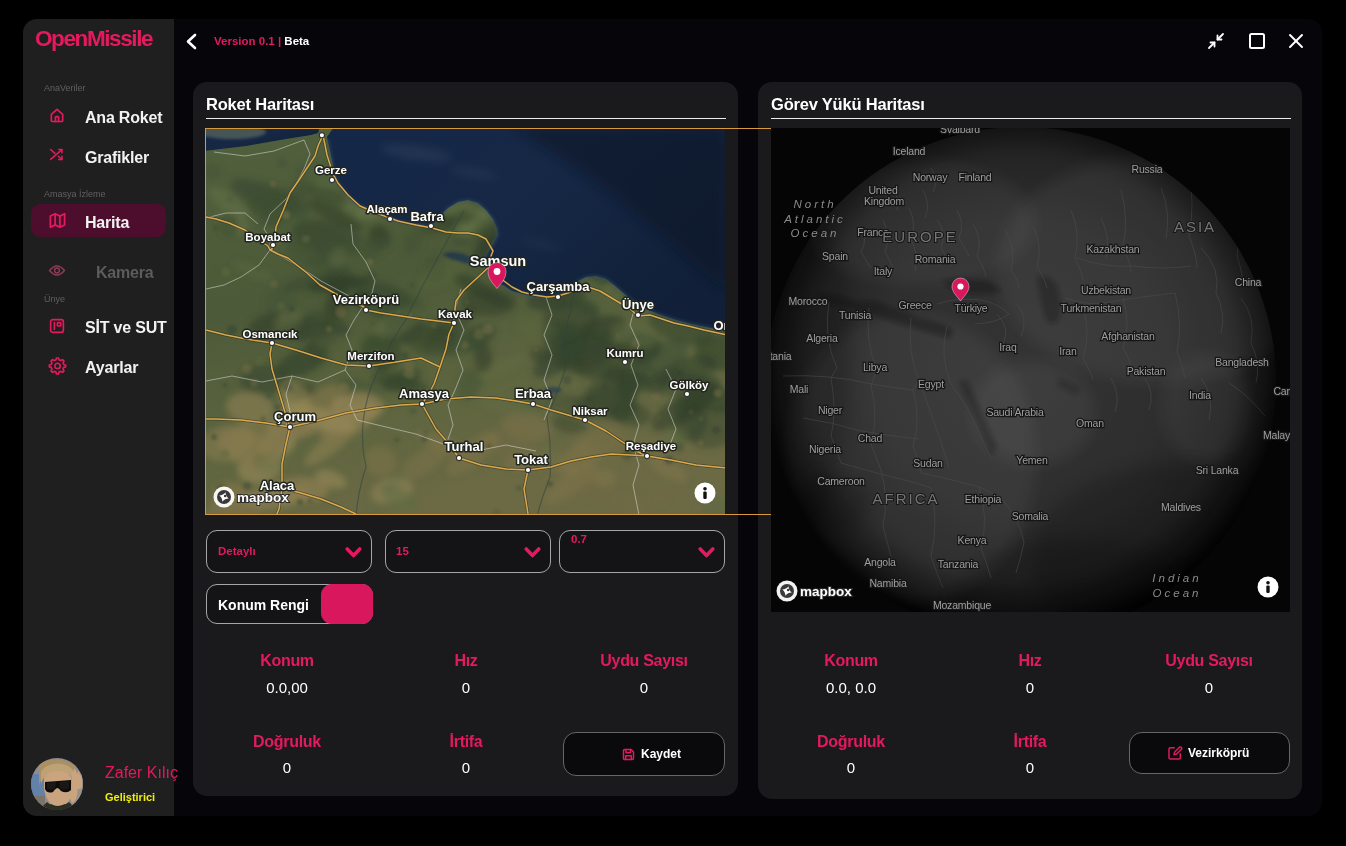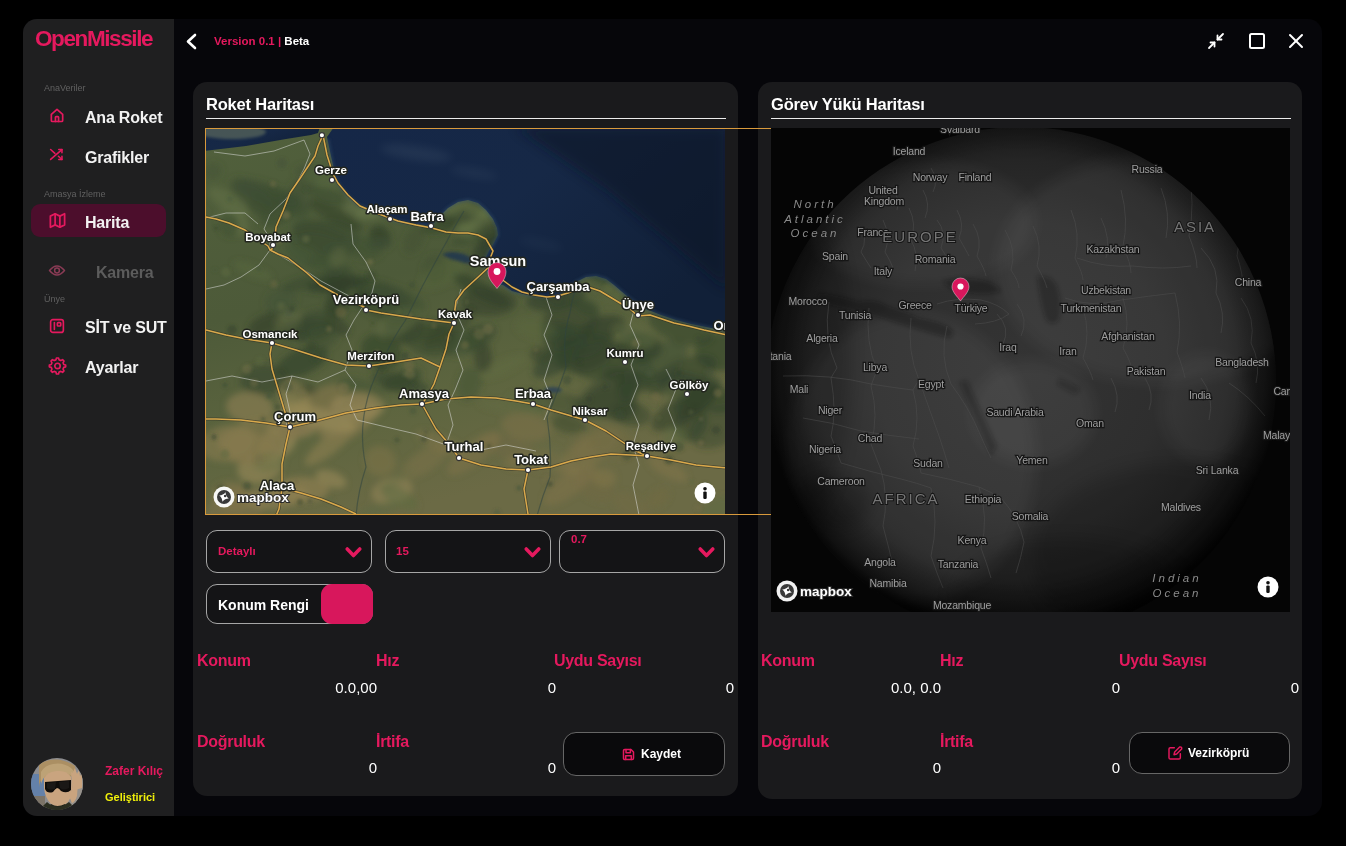--- a/index.html
+++ b/index.html
@@ -2,37 +2,37 @@
 <html><head><meta charset="utf-8">
 <style>
 * { margin:0; padding:0; box-sizing:border-box; }
 body { width:1346px; height:846px; background:#000; font-family:"Liberation Sans", sans-serif; position:relative; overflow:hidden; }
 .window { position:absolute; left:23px; top:19px; width:1299px; height:797px; background:#06060a; border-radius:14px; }
 .sidebar { position:absolute; left:23px; top:19px; width:151px; height:797px; background:#1f1f20; border-radius:14px 0 0 14px; }
 .logo { position:absolute; left:35px; top:26px; font-size:22.5px; font-weight:bold; color:#e5195e; letter-spacing:-1.4px; }
 .seclabel { position:absolute; color:#606060; font-size:9px; font-weight:normal; }
 .navtext { position:absolute; font-size:16px; font-weight:bold; color:#f2f2f2; letter-spacing:-0.2px; }
 .navsel { position:absolute; left:31px; top:204px; width:135px; height:33px; background:#4c0e2c; border-radius:9px; }
-.uname { position:absolute; left:105px; top:764px; font-size:12px; font-weight:bold; color:#e5195e; }
+.uname { position:absolute; left:105px; top:764px; font-size:16px; font-weight:normal; color:#e5195e; }
 .urole { position:absolute; left:105px; top:791px; font-size:11px; font-weight:bold; color:#f0f00a; }
 .backbtn { position:absolute; left:184px; top:33px; }
 .vertext { position:absolute; left:214px; top:35px; font-size:11.5px; font-weight:bold; color:#e5195e; }
 .vertext b { color:#fff; }
 .panel { position:absolute; background:#1a1a1c; border-radius:14px; }
 .ptitle { position:absolute; font-size:16.5px; font-weight:bold; color:#fff; letter-spacing:-0.2px; }
 .pline { position:absolute; height:1px; background:#ececec; }
 .mapbox-frame { position:absolute; border:1px solid #d99a3c; }
 .globe-frame { position:absolute; }
 .dd { position:absolute; height:43px; width:166px; border:1px solid #a6a6a6; border-radius:11px; background:#141416; }
 .ddtext { position:absolute; font-size:11.5px; font-weight:bold; color:#e5195e; }
 .krbox { position:absolute; left:206px; top:584px; width:167px; height:40px; border:1px solid #a6a6a6; border-radius:11px; background:#141416; }
 .krtext { position:absolute; left:218px; top:597px; font-size:14px; font-weight:bold; color:#fff; }
 .krswatch { position:absolute; left:321px; top:584px; width:52px; height:40px; background:#d8175c; border-radius:11px; }
-.slabel { position:absolute; font-weight:bold; color:#e5195e; letter-spacing:-0.3px; }
-.sval { position:absolute; font-size:15px; color:#fff; text-align:right; font-weight:normal; }
+.slabel { position:absolute; font-weight:bold; color:#e5195e; text-align:center; letter-spacing:-0.3px; }
+.sval { position:absolute; font-size:15px; color:#fff; text-align:center; font-weight:normal; }
 .btn { position:absolute; background:#0a0a0c; border:1px solid #666; border-radius:13px; }
 .btntext { position:absolute; font-size:12px; font-weight:bold; color:#fff; }
 </style></head><body>
 <div class="window"></div>
 
 <div class="panel" style="left:193px;top:82px;width:545px;height:714px"></div>
 <div class="panel" style="left:758px;top:82px;width:544px;height:717px"></div>
 <div class="sidebar"></div>
 <div class="logo">OpenMissile</div>
 <div class="seclabel" style="left:44px;top:83px">AnaVeriler</div>

